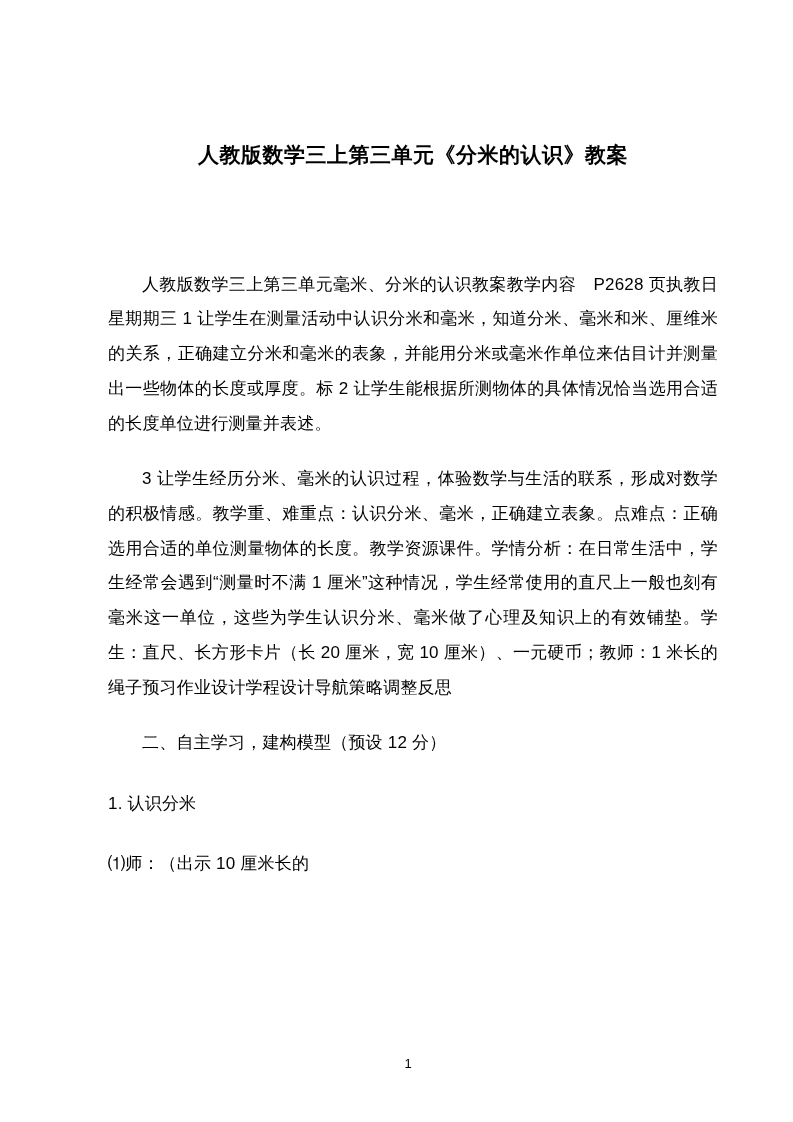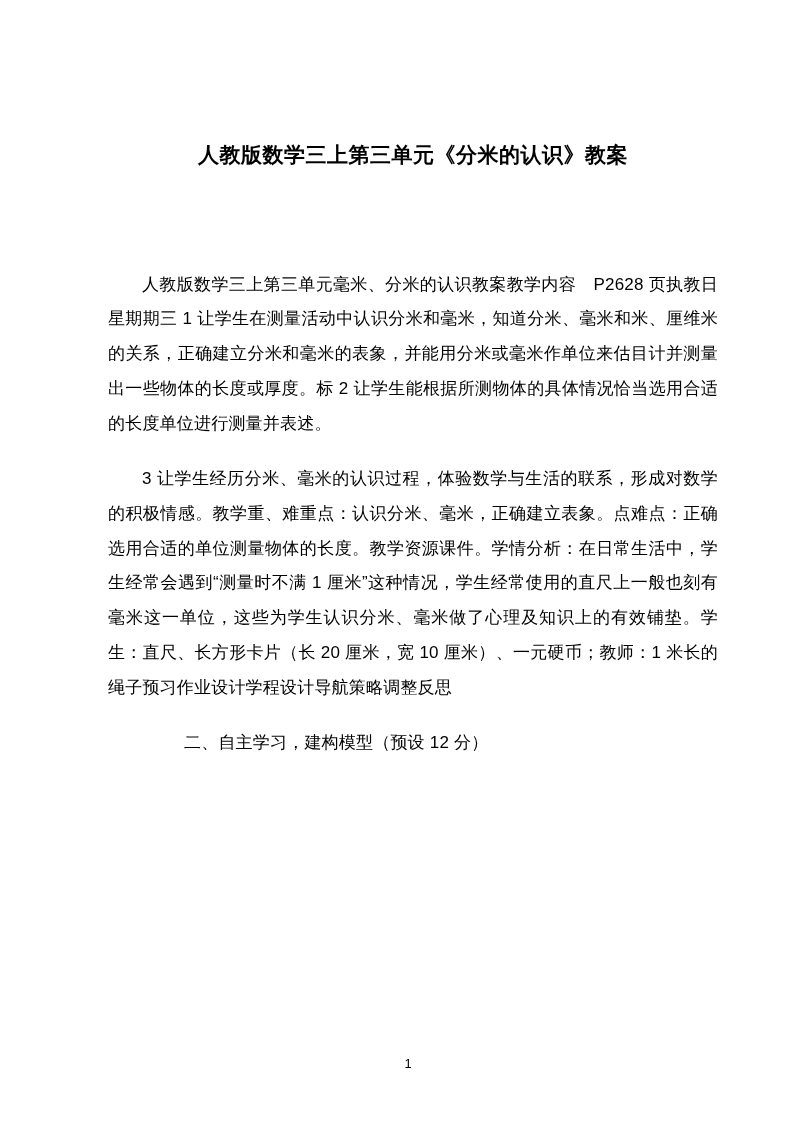--- a/index.html
+++ b/index.html
@@ -47,21 +47,20 @@
     margin: 0 0 20px 0;
     text-align: justify;
     text-justify: inter-ideograph;
     letter-spacing: 0.2px;
   }
   p.indent {
     text-indent: 2em;
   }
   p.tight {
     margin-bottom: 26px;
-    margin-left: 42px;
   }
   .page-number {
     position: absolute;
     left: 0;
     right: 0;
     top: 1056px;
     text-align: center;
     font-size: 13px;
     color: #000000;
   }
@@ -71,17 +70,19 @@
 
 <div class="page">
   <div class="content">
 
     <h1 class="doc-title">人教版数学三上第三单元《分米的认识》教案</h1>
     <div class="spacer-after-title"></div>
 
     <p class="para indent">人教版数学三上第三单元毫米、分米的认识教案教学内容　P2628 页执教日星期期三 1 让学生在测量活动中认识分米和毫米，知道分米、毫米和米、厘维米的关系，正确建立分米和毫米的表象，并能用分米或毫米作单位来估目计并测量出一些物体的长度或厚度。标 2 让学生能根据所测物体的具体情况恰当选用合适的长度单位进行测量并表述。</p>
     <p class="para indent">3 让学生经历分米、毫米的认识过程，体验数学与生活的联系，形成对数学的积极情感。教学重、难重点：认识分米、毫米，正确建立表象。点难点：正确选用合适的单位测量物体的长度。教学资源课件。学情分析：在日常生活中，学生经常会遇到“测量时不满 1 厘米”这种情况，学生经常使用的直尺上一般也刻有毫米这一单位，这些为学生认识分米、毫米做了心理及知识上的有效铺垫。学生：直尺、长方形卡片（长 20 厘米，宽 10 厘米）、一元硬币；教师：1 米长的绳子预习作业设计学程设计导航策略调整反思</p>
     <p class="para indent tight">二、自主学习，建构模型（预设 12 分）</p>
+    <p class="para tight">1. 认识分米</p>
+    <p class="para tight">⑴师：（出示 10 厘米长的</p>
 
   </div>
 
   <div class="page-number">1</div>
 </div>
 
 </body></html>

